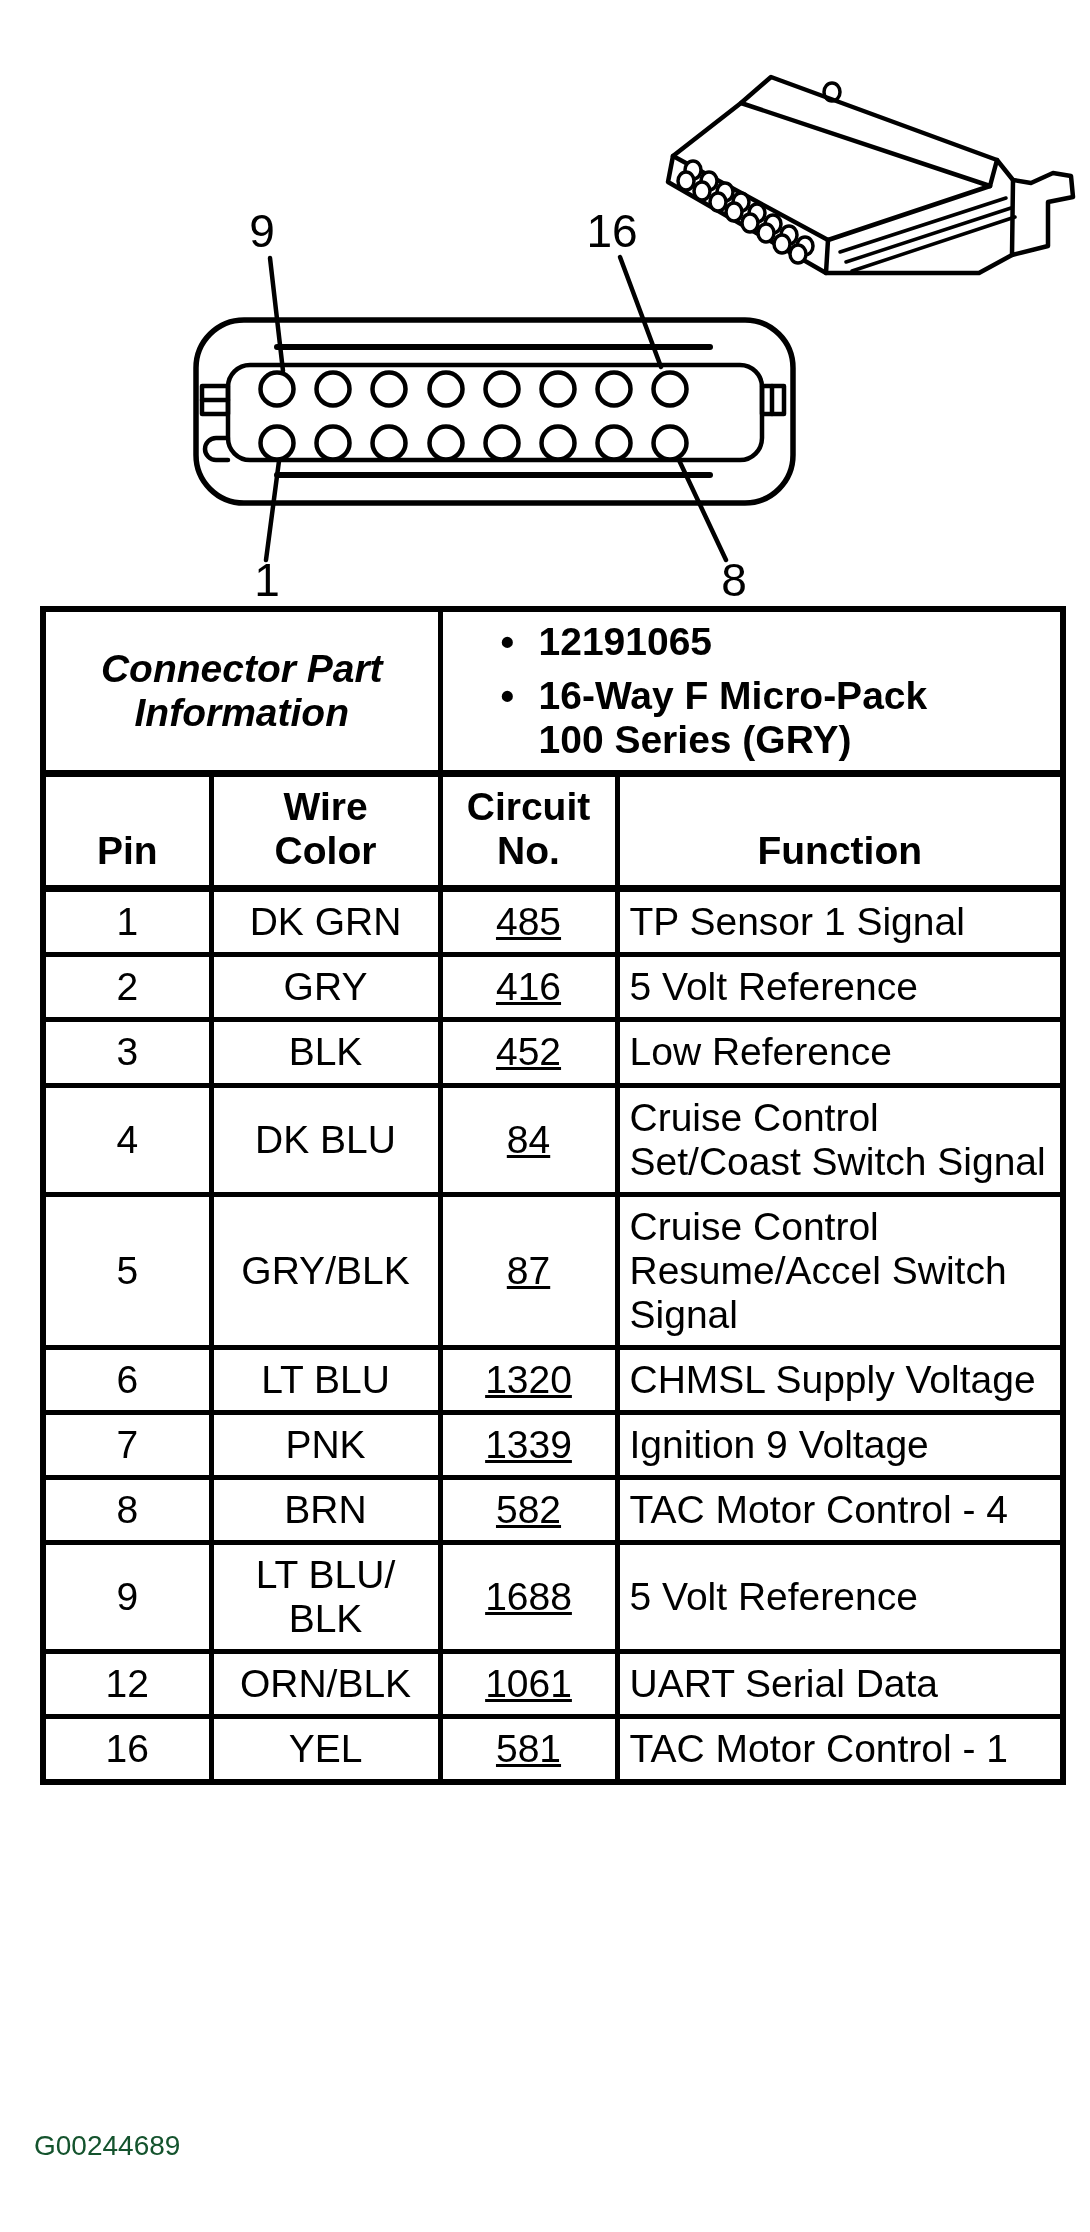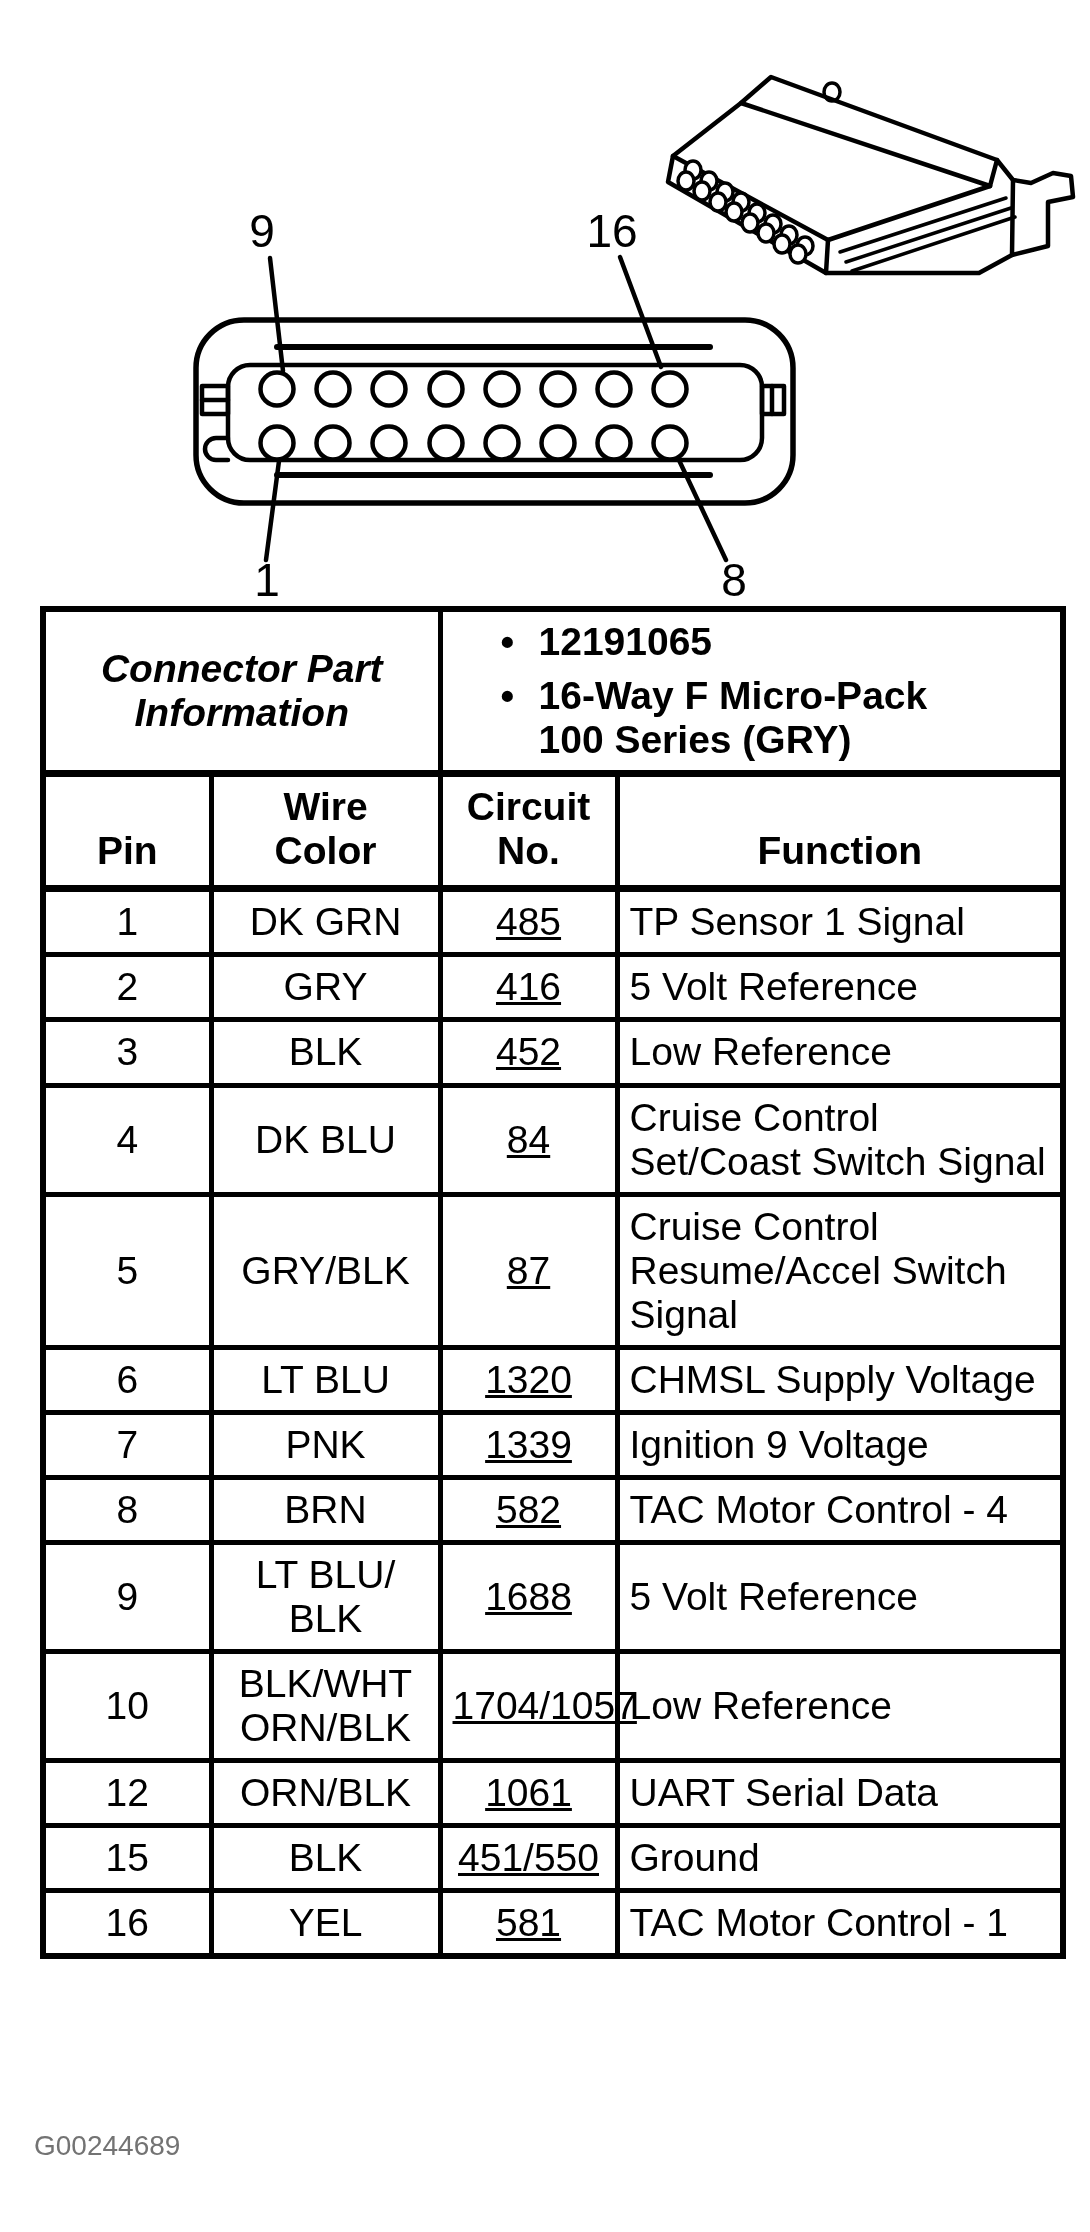--- a/index.html
+++ b/index.html
@@ -30,21 +30,21 @@
   .row{height:60px;}
   .cell-c{text-align:center;white-space:pre-line;}
   .cell-circuit{text-align:center;font-size:37px;white-space:nowrap;padding-left:2px;padding-right:2px;text-decoration:underline;}
   .cell-fn{text-align:left;white-space:pre-line;padding-left:16px;}
   .partinfo-label{font-weight:bold;text-align:center;white-space:pre-line;vertical-align:middle;font-style:italic;}
   .partinfo-list{display:flex;flex-direction:column;gap:10px;padding-left:48px;}
   .partinfo-item{display:flex;flex-direction:row;font-weight:bold;}
   .bullet{width:38px;flex:0 0 38px;}
   .partinfo-text{white-space:pre-line;}
 
-  .fig-caption{position:absolute;left:34px;top:2130px;font-size:28px;color:#737373;text-align:center;}
+  .fig-caption{position:absolute;left:34px;top:2130px;font-size:28px;color:#14532d;text-align:center;}
 </style>
 </head>
 <body>
 
 <div class="page">
 
   <svg class="figure-svg" width="1090" height="606" viewBox="0 0 1090 606">
 
     <g>
       <path class="ln" d="M668 182 L673 156 L741 103 L771 77 L997 160 L1013 180 L1031 183
@@ -209,39 +209,26 @@
         <td class="cell-fn">TAC Motor Control - 4</td>
       </tr>
       <tr class="row">
         <td class="cell-c">9</td>
         <td class="cell-c">LT BLU/
 BLK</td>
         <td class="cell-circuit">1688</td>
         <td class="cell-fn">5 Volt Reference</td>
       </tr>
       <tr class="row">
-        <td class="cell-c">10</td>
-        <td class="cell-c">BLK/WHT
-ORN/BLK</td>
-        <td class="cell-circuit">1704/1057</td>
-        <td class="cell-fn">Low Reference</td>
-      </tr>
-      <tr class="row">
         <td class="cell-c">12</td>
         <td class="cell-c">ORN/BLK</td>
         <td class="cell-circuit">1061</td>
         <td class="cell-fn">UART Serial Data</td>
       </tr>
       <tr class="row">
-        <td class="cell-c">15</td>
-        <td class="cell-c">BLK</td>
-        <td class="cell-circuit">451/550</td>
-        <td class="cell-fn">Ground</td>
-      </tr>
-      <tr class="row">
         <td class="cell-c">16</td>
         <td class="cell-c">YEL</td>
         <td class="cell-circuit">581</td>
         <td class="cell-fn">TAC Motor Control - 1</td>
       </tr>
     </tbody>
   </table>
 
   <div class="fig-caption">G00244689</div>
 </div>

